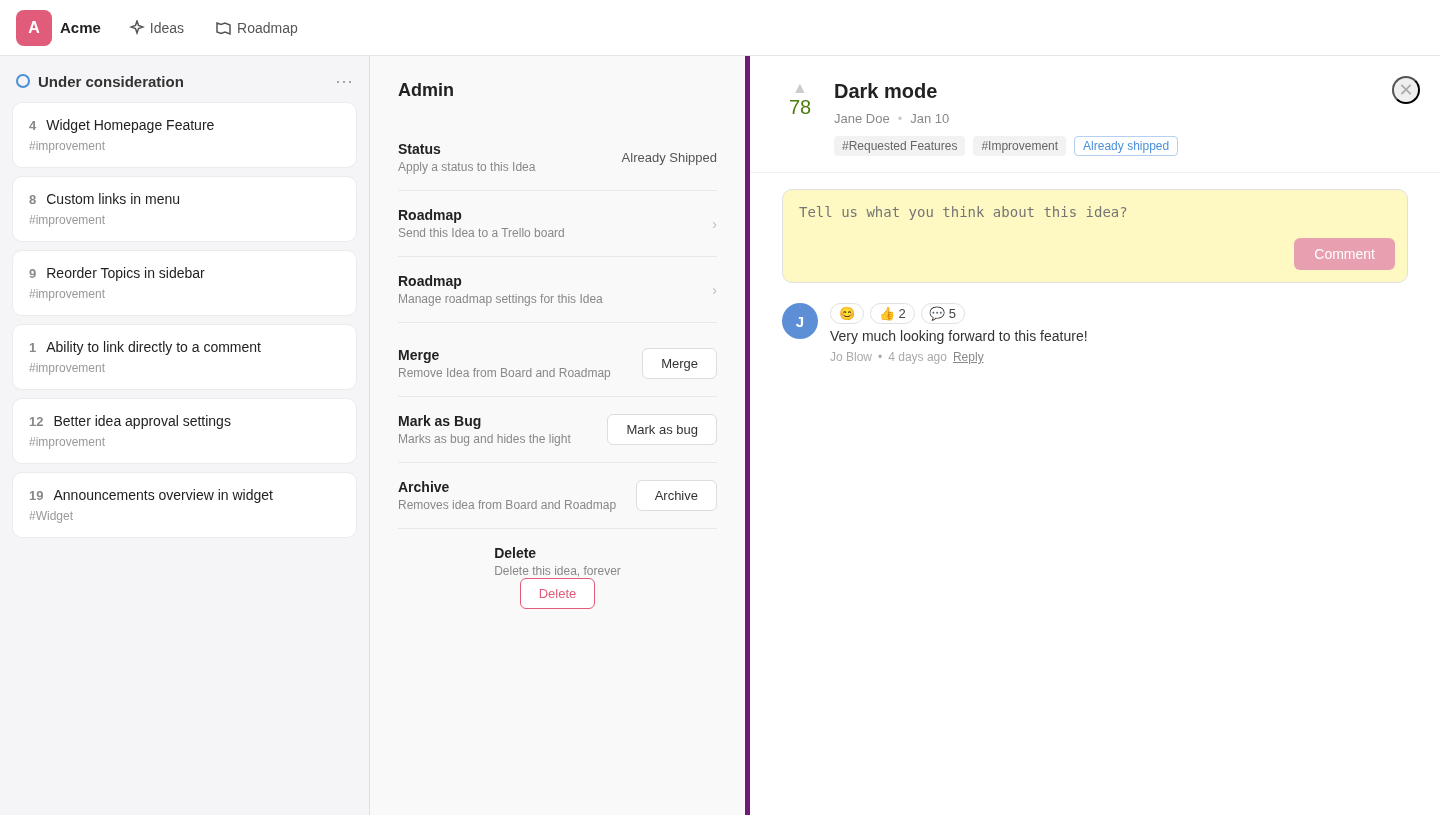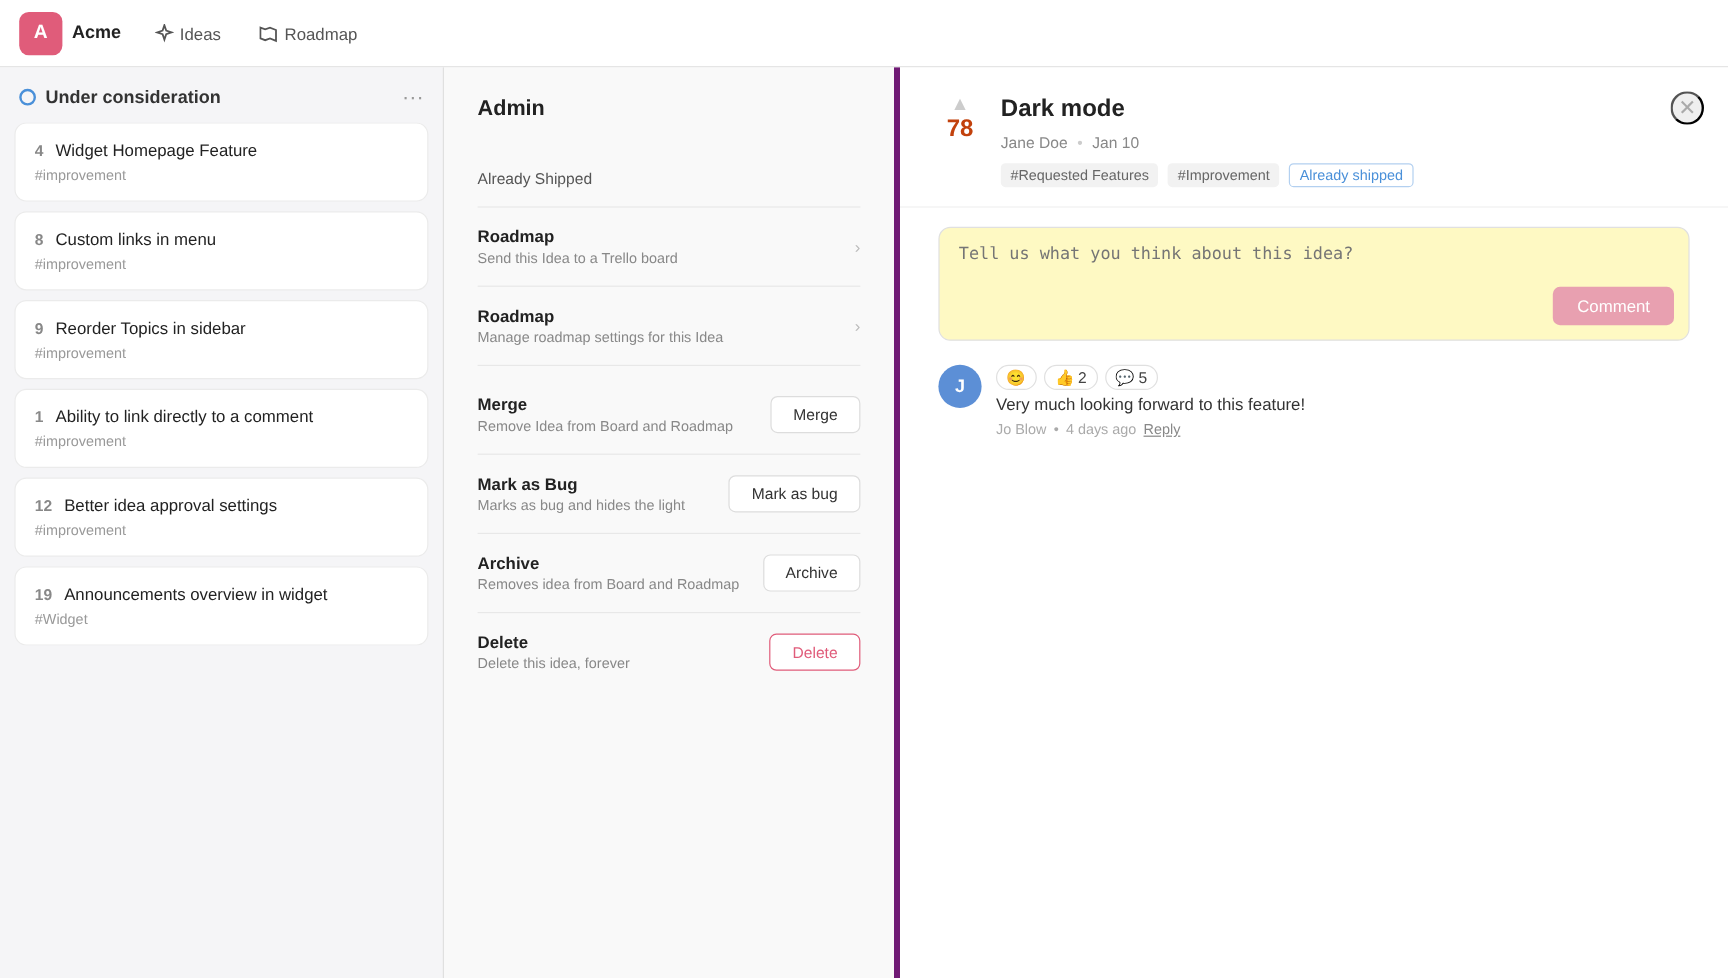--- a/index.html
+++ b/index.html
@@ -114,21 +114,21 @@
       font-size: 18px; font-weight: 600; color: #222;
       margin-bottom: 24px;
     }
     .admin-section {
       border-bottom: 1px solid #e8e8e8;
       padding: 16px 0;
       display: flex;
       align-items: center;
       justify-content: space-between;
     }
-    .admin-section:last-of-type { border-bottom: none; }
+    .admin-section:last-of-type { border-bottom: none; flex-direction: column; }
     .admin-section-info { flex: 1; }
     .admin-section-label {
       font-size: 14px; font-weight: 600; color: #222;
       margin-bottom: 3px;
     }
     .admin-section-desc {
       font-size: 12px; color: #888;
     }
     .admin-section-right { display: flex; align-items: center; gap: 8px; }
     .status-badge {
@@ -173,21 +173,21 @@
     .vote-section {
       display: flex;
       flex-direction: column;
       align-items: center;
       min-width: 36px;
     }
     .vote-arrow {
       color: #ccc; font-size: 16px; line-height: 1;
     }
     .vote-count {
-      font-size: 20px; font-weight: 700; color: #c2410c;
+      font-size: 20px; font-weight: 400; color: #4d7c0f;
     }
     .idea-detail-content { flex: 1; }
     .idea-detail-title {
       font-size: 20px; font-weight: 700; color: #222;
       margin-bottom: 8px;
     }
     .idea-detail-desc {
       font-size: 14px; color: #555; line-height: 1.5;
       margin-bottom: 10px;
     }
@@ -371,20 +371,24 @@
       </div>
       <div class="idea-tag">#Widget</div>
     </div>
       </div>
   </aside>
 
   <div class="admin-panel">
     <div class="admin-title">Admin</div>
 
     <div class="admin-section">
+      <div class="admin-section-info">
+        <div class="admin-section-label">Status</div>
+        <div class="admin-section-desc">Apply a status to this Idea</div>
+      </div>
       <div class="admin-section-right">
         <span class="status-badge">Already Shipped</span>
       </div>
     </div>
 
     <div class="admin-section" style="cursor:pointer;">
       <div class="admin-section-info">
         <div class="admin-section-label">Roadmap</div>
         <div class="admin-section-desc">Send this Idea to a Trello board</div>
       </div>

